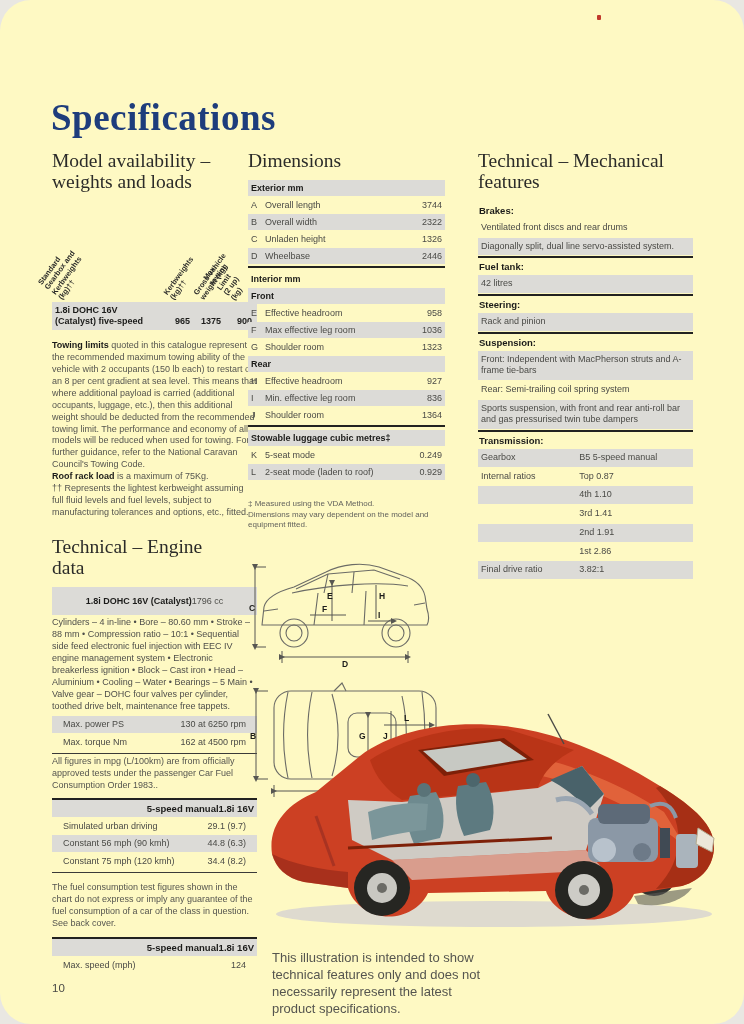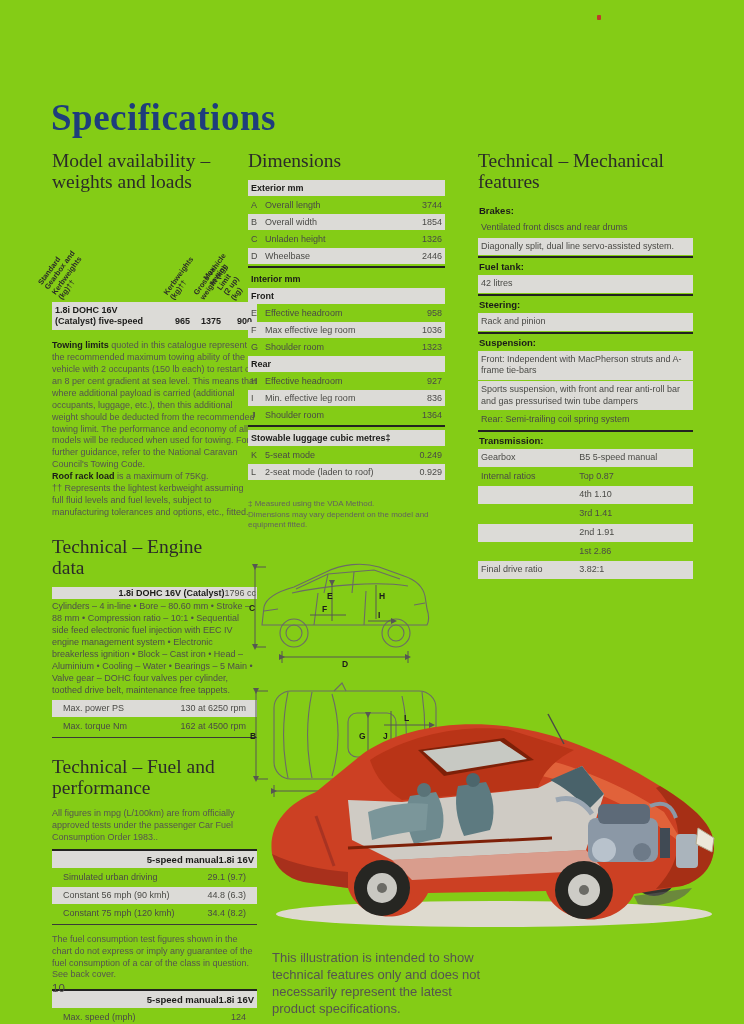--- a/index.html
+++ b/index.html
@@ -1,17 +1,17 @@
 <!DOCTYPE html>
 <html><head>
 <meta charset="utf-8">
 <style>
   html,body{margin:0;padding:0;background:#e9e7e2;}
-  .page{position:relative;width:744px;height:1024px;margin:0 auto;background:#84cc16;
-        font-family:"Liberation Sans",sans-serif;color:#4e4e4a;overflow:hidden;}
+  .page{position:relative;width:744px;height:1024px;margin:0 auto;background:#fef9c3;
+        font-family:"Liberation Sans",sans-serif;color:#4e4e4a;overflow:hidden;border-radius:31px;}
   .print-mark{position:absolute;left:597px;top:15px;width:4px;height:5px;background:#c0392b;border-radius:1px;}
 
   .title{position:absolute;left:51px;top:96px;font-family:"Liberation Serif",serif;
          font-weight:700;font-size:37px;color:#1e3d7c;letter-spacing:.5px;}
 
   .col{position:absolute;top:150px;}
   #col1{left:52px;width:205px;}
   #col2{left:248px;width:197px;}
   #col3{left:478px;width:215px;}
 
@@ -33,22 +33,22 @@
   .rot{position:absolute;bottom:0;font-size:7.5px;font-weight:700;color:#2a2a28;
        line-height:1.12;white-space:pre-line;transform:rotate(-54deg);transform-origin:0 100%;}
   .r0{left:12px}.r1{left:124px}.r2{left:154px}.r3{left:184px}
   .modelrow{display:flex;align-items:flex-end;background:#dcdbd7;font-size:9px;font-weight:700;
             color:#1b1b19;padding:3px;line-height:1.25;}
   .modelname{width:104px;white-space:pre-line;}
   .mv{width:31px;text-align:right;}
   .towing{margin-top:9px;}
 
   
-  .hdrrow{display:flex;justify-content:flex-end;background:#dcdbd7;font-size:9px;
-          padding:1px;margin-bottom:2px;}
+  .hdrrow{display:flex;justify-content:center;background:#dcdbd7;font-size:9px;
+          padding:9px;margin-bottom:2px;}
   .engine-desc{font-size:9px;line-height:1.32;color:#4e4e4a;margin:2px 0 4px;}
   .rule1{border-top:1px solid #3a3a38;margin:2px 0;}
   .rule2{border-top:2px solid #222220;margin:2px 0 3px;}
 
   
   .ftable{margin-top:4px;}
   .fhead{display:flex;justify-content:flex-end;background:#dcdbd7;font-size:9.5px;
          font-weight:700;color:#1b1b19;padding:3px;border-top:2px solid #222220;margin-bottom:1px;}
 
   
@@ -124,22 +124,20 @@
     <div class="trow gray">
       <span class="lab">Max. power PS</span>
       <span class="val">130 at 6250 rpm</span>
     </div>
     <div class="trow">
       <span class="lab">Max. torque Nm</span>
       <span class="val">162 at 4500 rpm</span>
     </div>
     <div class="rule1"></div>
 
-    <h2 class="sec" style="white-space:pre-line;margin-top:18px">Technical – Fuel and
-performance</h2>
     <p class="small" style="margin:0 0 6px">All figures in mpg (L/100km) are from officially approved tests under the passenger Car Fuel Consumption Order 1983..</p>
 
     <div class="ftable">
       <div class="fhead">
         <span>5-speed manual</span>
         <span>1.8i 16V</span>
       </div>
       <div class="trow">
         <span class="lab">Simulated urban driving</span>
         <span class="val">29.1 (9.7)</span>
@@ -175,21 +173,21 @@
 
     <div class="dhead">Exterior mm</div>
     <div class="drow">
         <span class="dkey">A</span>
         <span class="dlabel">Overall length</span>
         <span class="dval">3744</span>
       </div>
     <div class="drow gray">
         <span class="dkey">B</span>
         <span class="dlabel">Overall width</span>
-        <span class="dval">1854</span>
+        <span class="dval">2322</span>
       </div>
     <div class="drow">
         <span class="dkey">C</span>
         <span class="dlabel">Unladen height</span>
         <span class="dval">1326</span>
       </div>
     <div class="drow gray">
         <span class="dkey">D</span>
         <span class="dlabel">Wheelbase</span>
         <span class="dval">2446</span>
@@ -321,22 +319,22 @@
     <div class="mrow gray">Diagonally split, dual line servo-assisted system.</div>
 
     <div class="mhead">Fuel tank:</div>
     <div class="mrow gray">42 litres</div>
 
     <div class="mhead">Steering:</div>
     <div class="mrow gray">Rack and pinion</div>
 
     <div class="mhead">Suspension:</div>
     <div class="mrow gray">Front: Independent with MacPherson struts and A-frame tie-bars</div>
+    <div class="mrow">Rear: Semi-trailing coil spring system</div>
     <div class="mrow gray">Sports suspension, with front and rear anti-roll bar and gas pressurised twin tube dampers</div>
-    <div class="mrow">Rear: Semi-trailing coil spring system</div>
 
     <div class="mhead">Transmission:</div>
     <div class="mrow gray trow2">
         <span class="tlabel">Gearbox</span>
         <span class="tval">B5 5-speed manual</span>
       </div>
     <div class="mrow trow2">
         <span class="tlabel">Internal ratios</span>
         <span class="tval">Top 0.87</span>
       </div>

